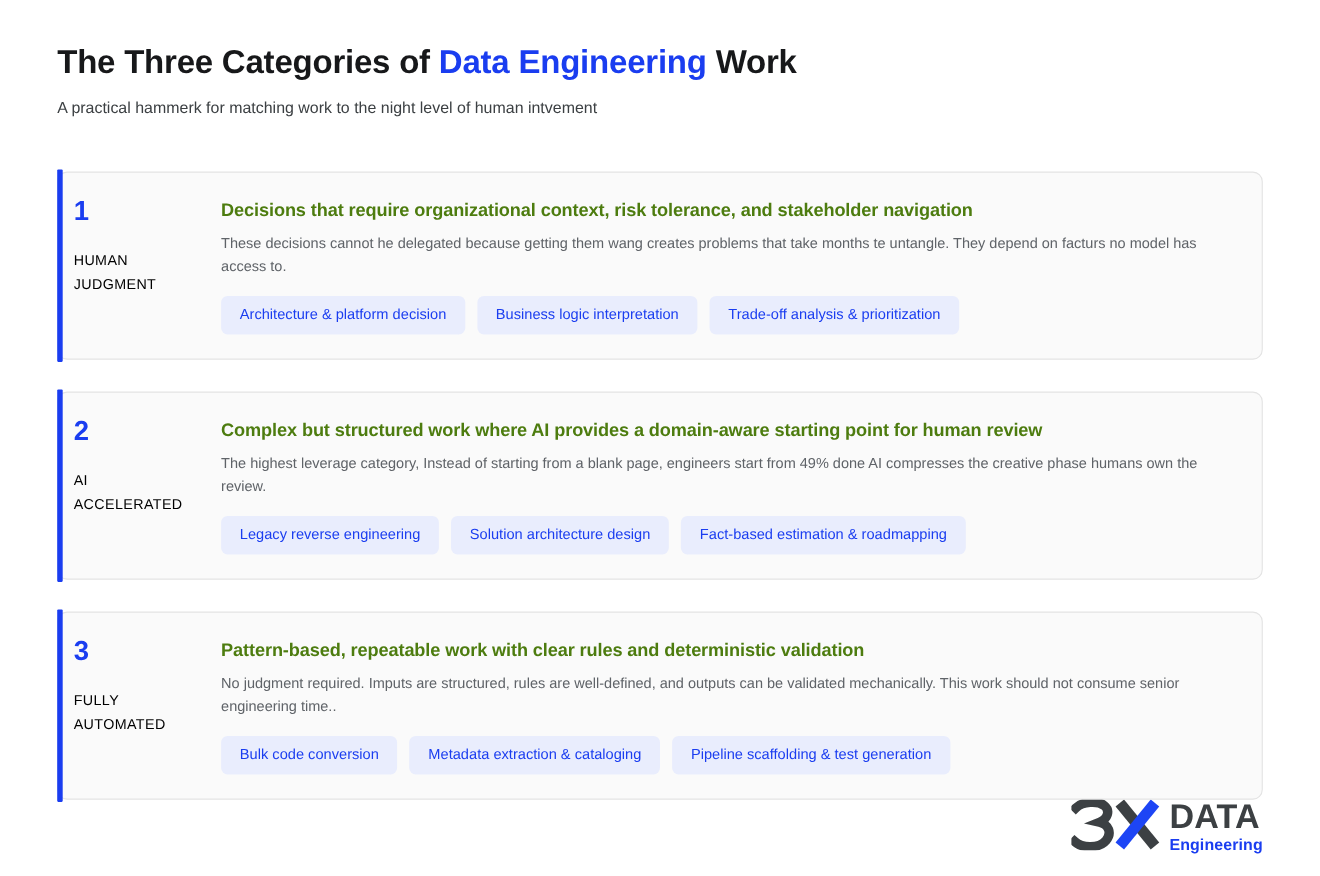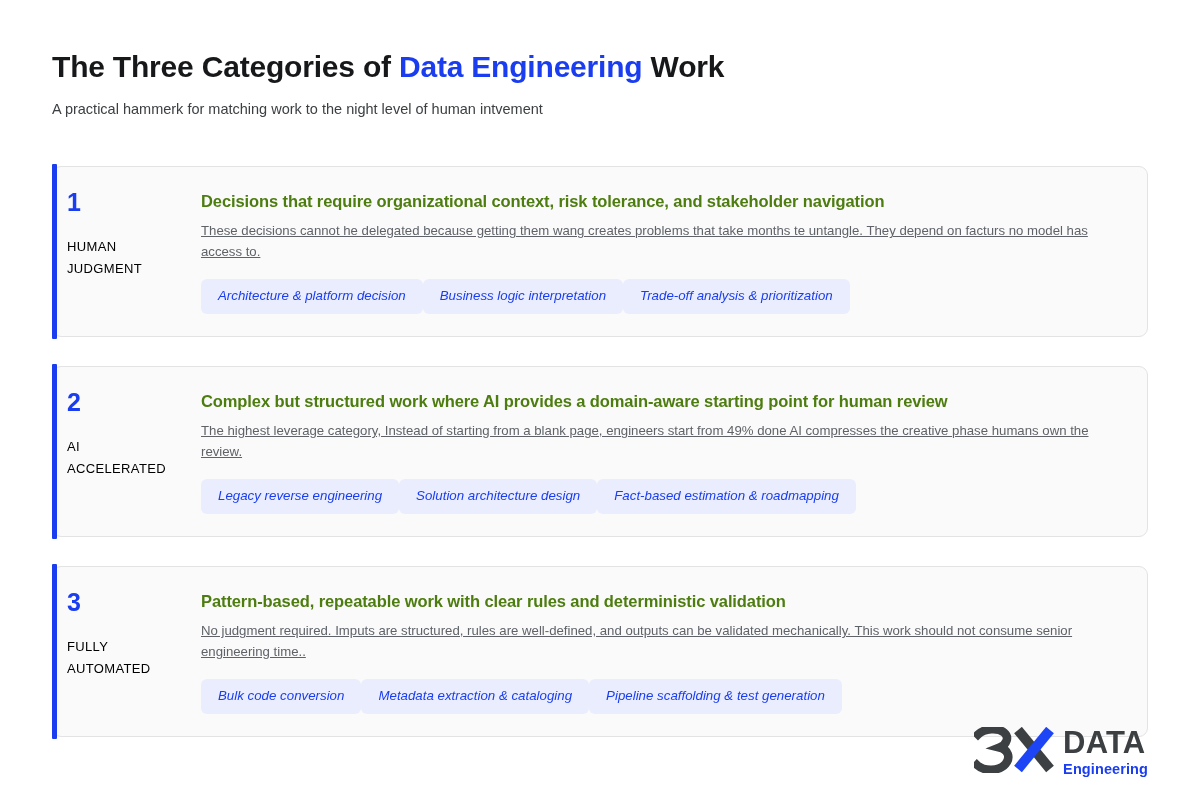--- a/index.html
+++ b/index.html
@@ -14,21 +14,21 @@
     -webkit-font-smoothing: antialiased;
     overflow: hidden;
     position: relative;
   }
 
   .page {
     position: relative;
     width: 1200px;
     height: 796px;
     box-sizing: border-box;
-    padding: 12px 52px;
+    padding: 2px 52px;
   }
 
   
   .header {
     padding-top: 36px;
   }
   .page-title {
     font-size: 30px;
     font-weight: 700;
     color: #17181a;
@@ -110,27 +110,26 @@
     line-height: 1.3;
     letter-spacing: -0.1px;
     margin: 0 0 9px 0;
   }
   .card-desc {
     font-size: 13.2px;
     color: #5f6368;
     line-height: 1.55;
     margin: 0 0 17px 0;
     max-width: 925px;
-    text-decoration: underline;
   }
 
   .pill-row {
     display: flex;
     flex-wrap: wrap;
-    font-style: italic;
+    gap: 11px;
   }
   .pill {
     background: #e9edfd;
     color: #1a3df0;
     font-size: 13.3px;
     font-weight: 500;
     border-radius: 6px;
     padding: 9px 17px;
     line-height: 1.25;
     white-space: nowrap;

